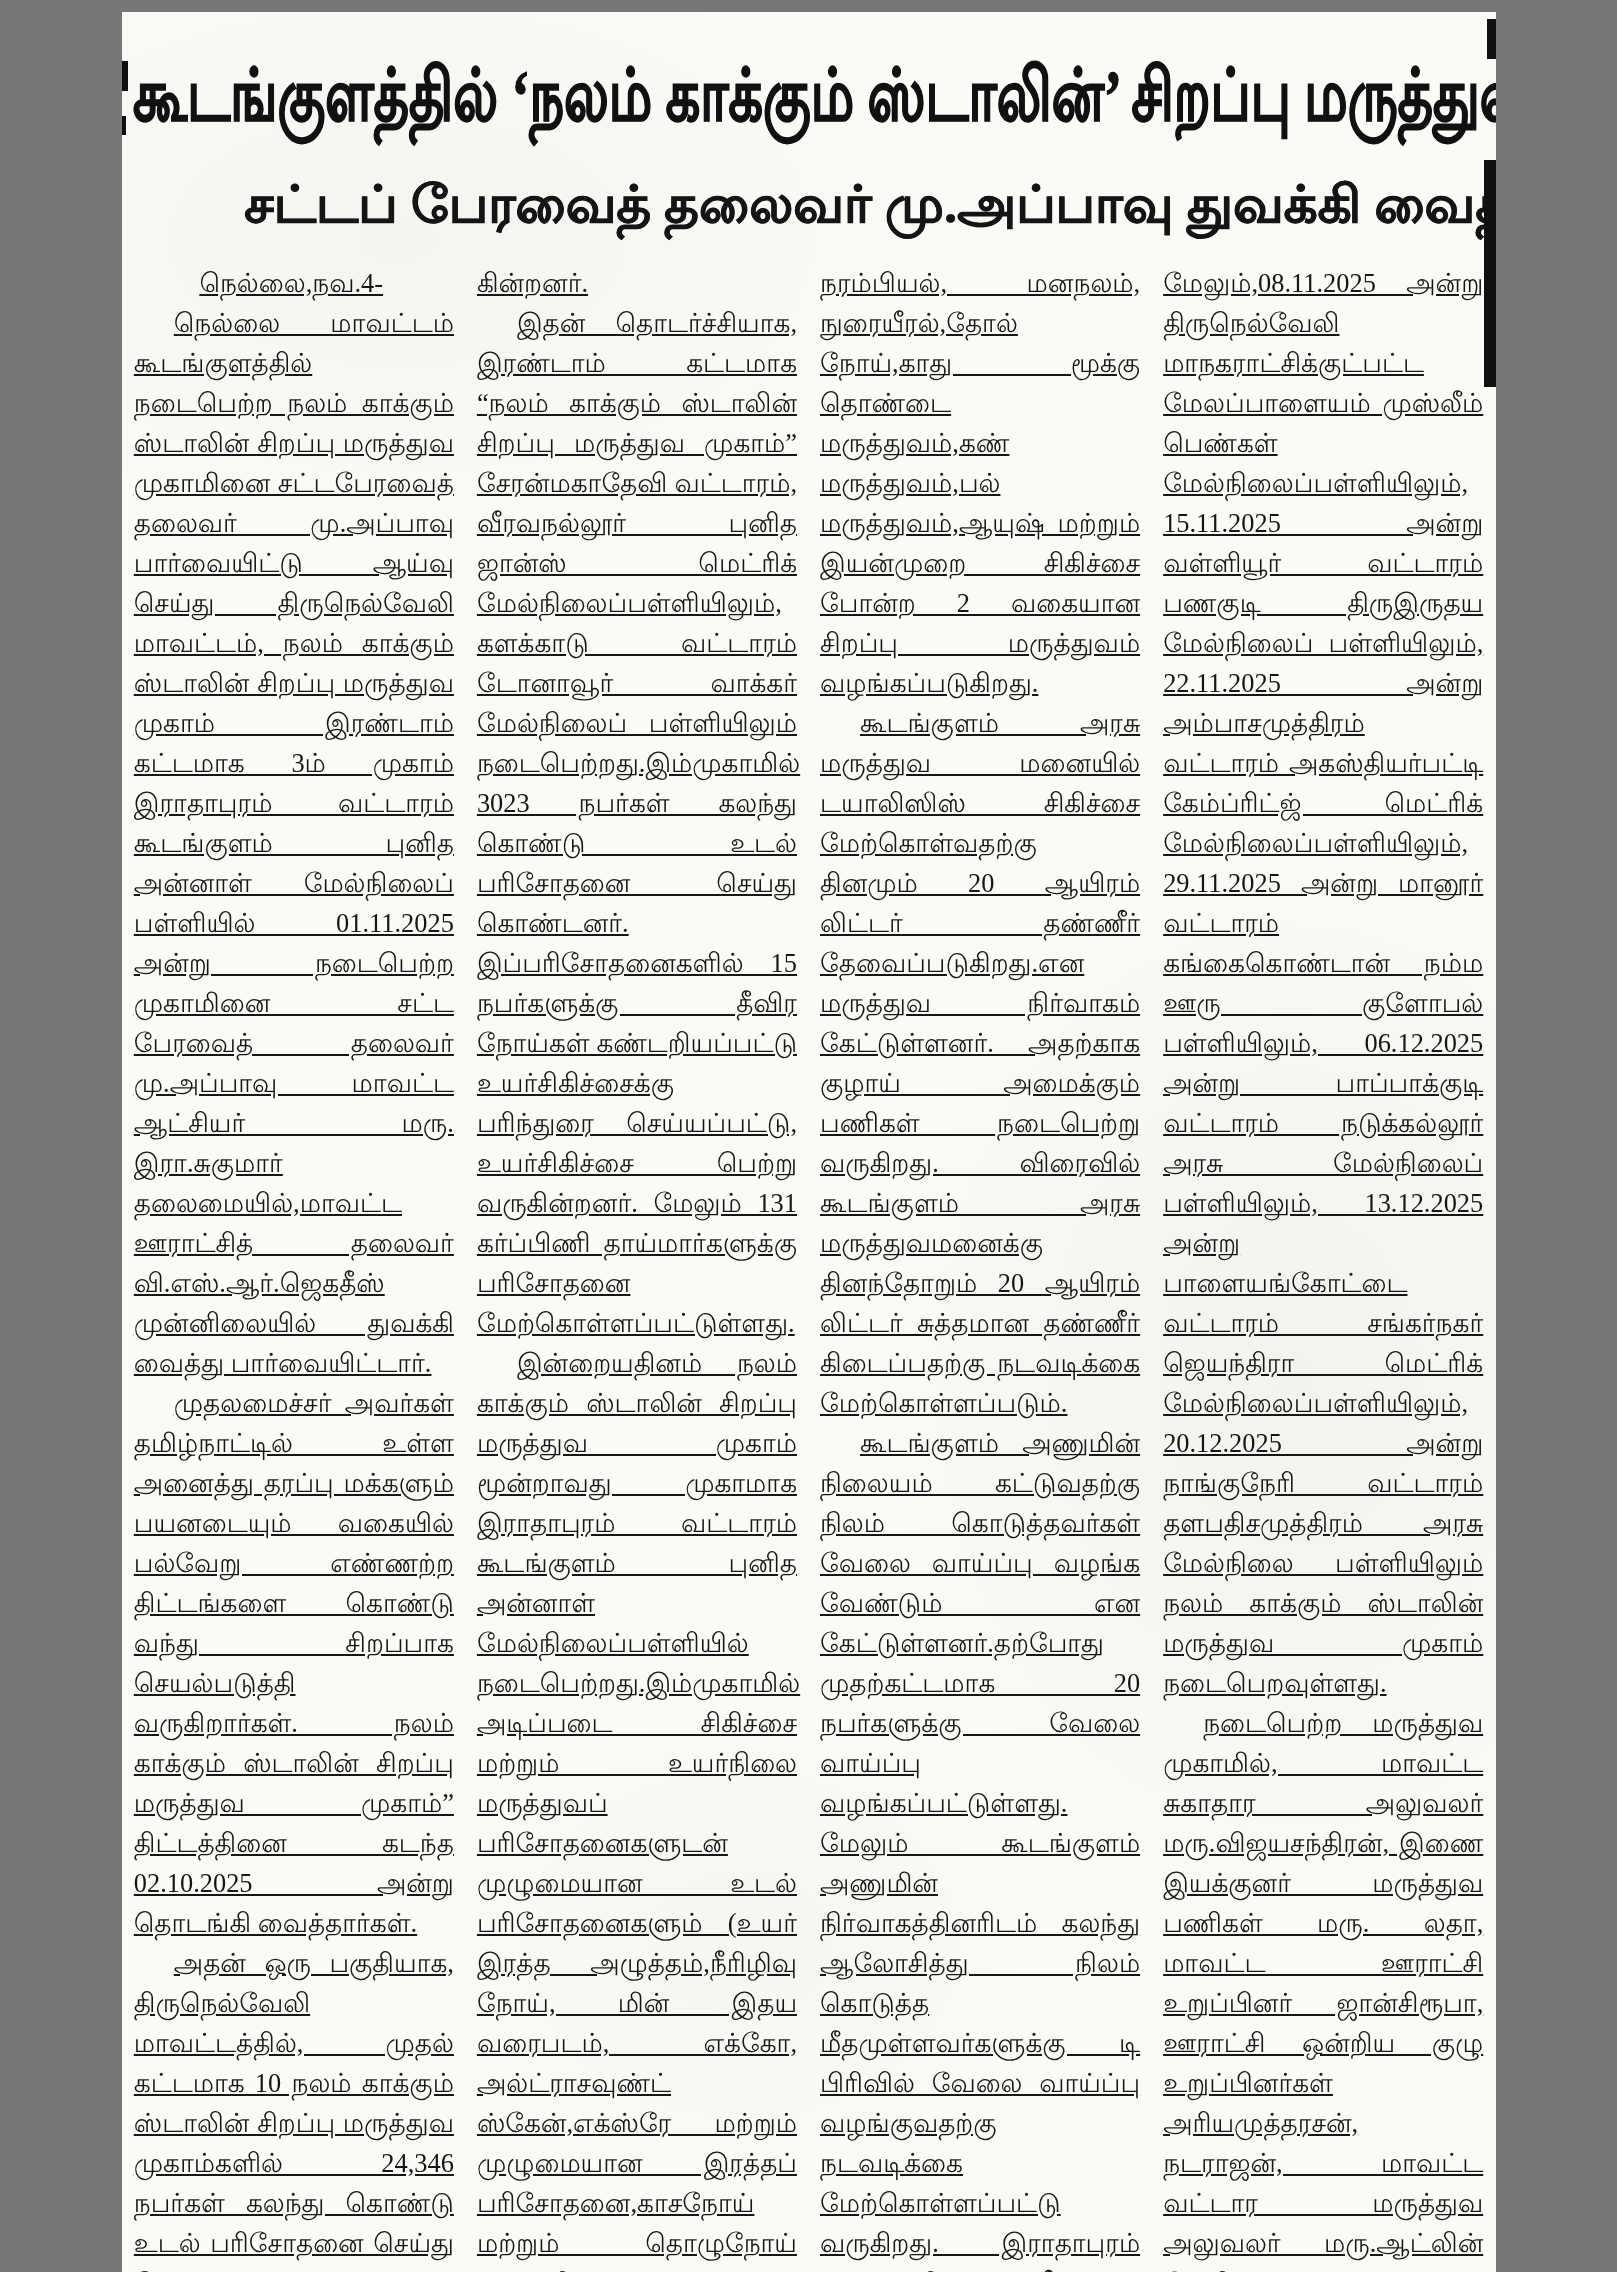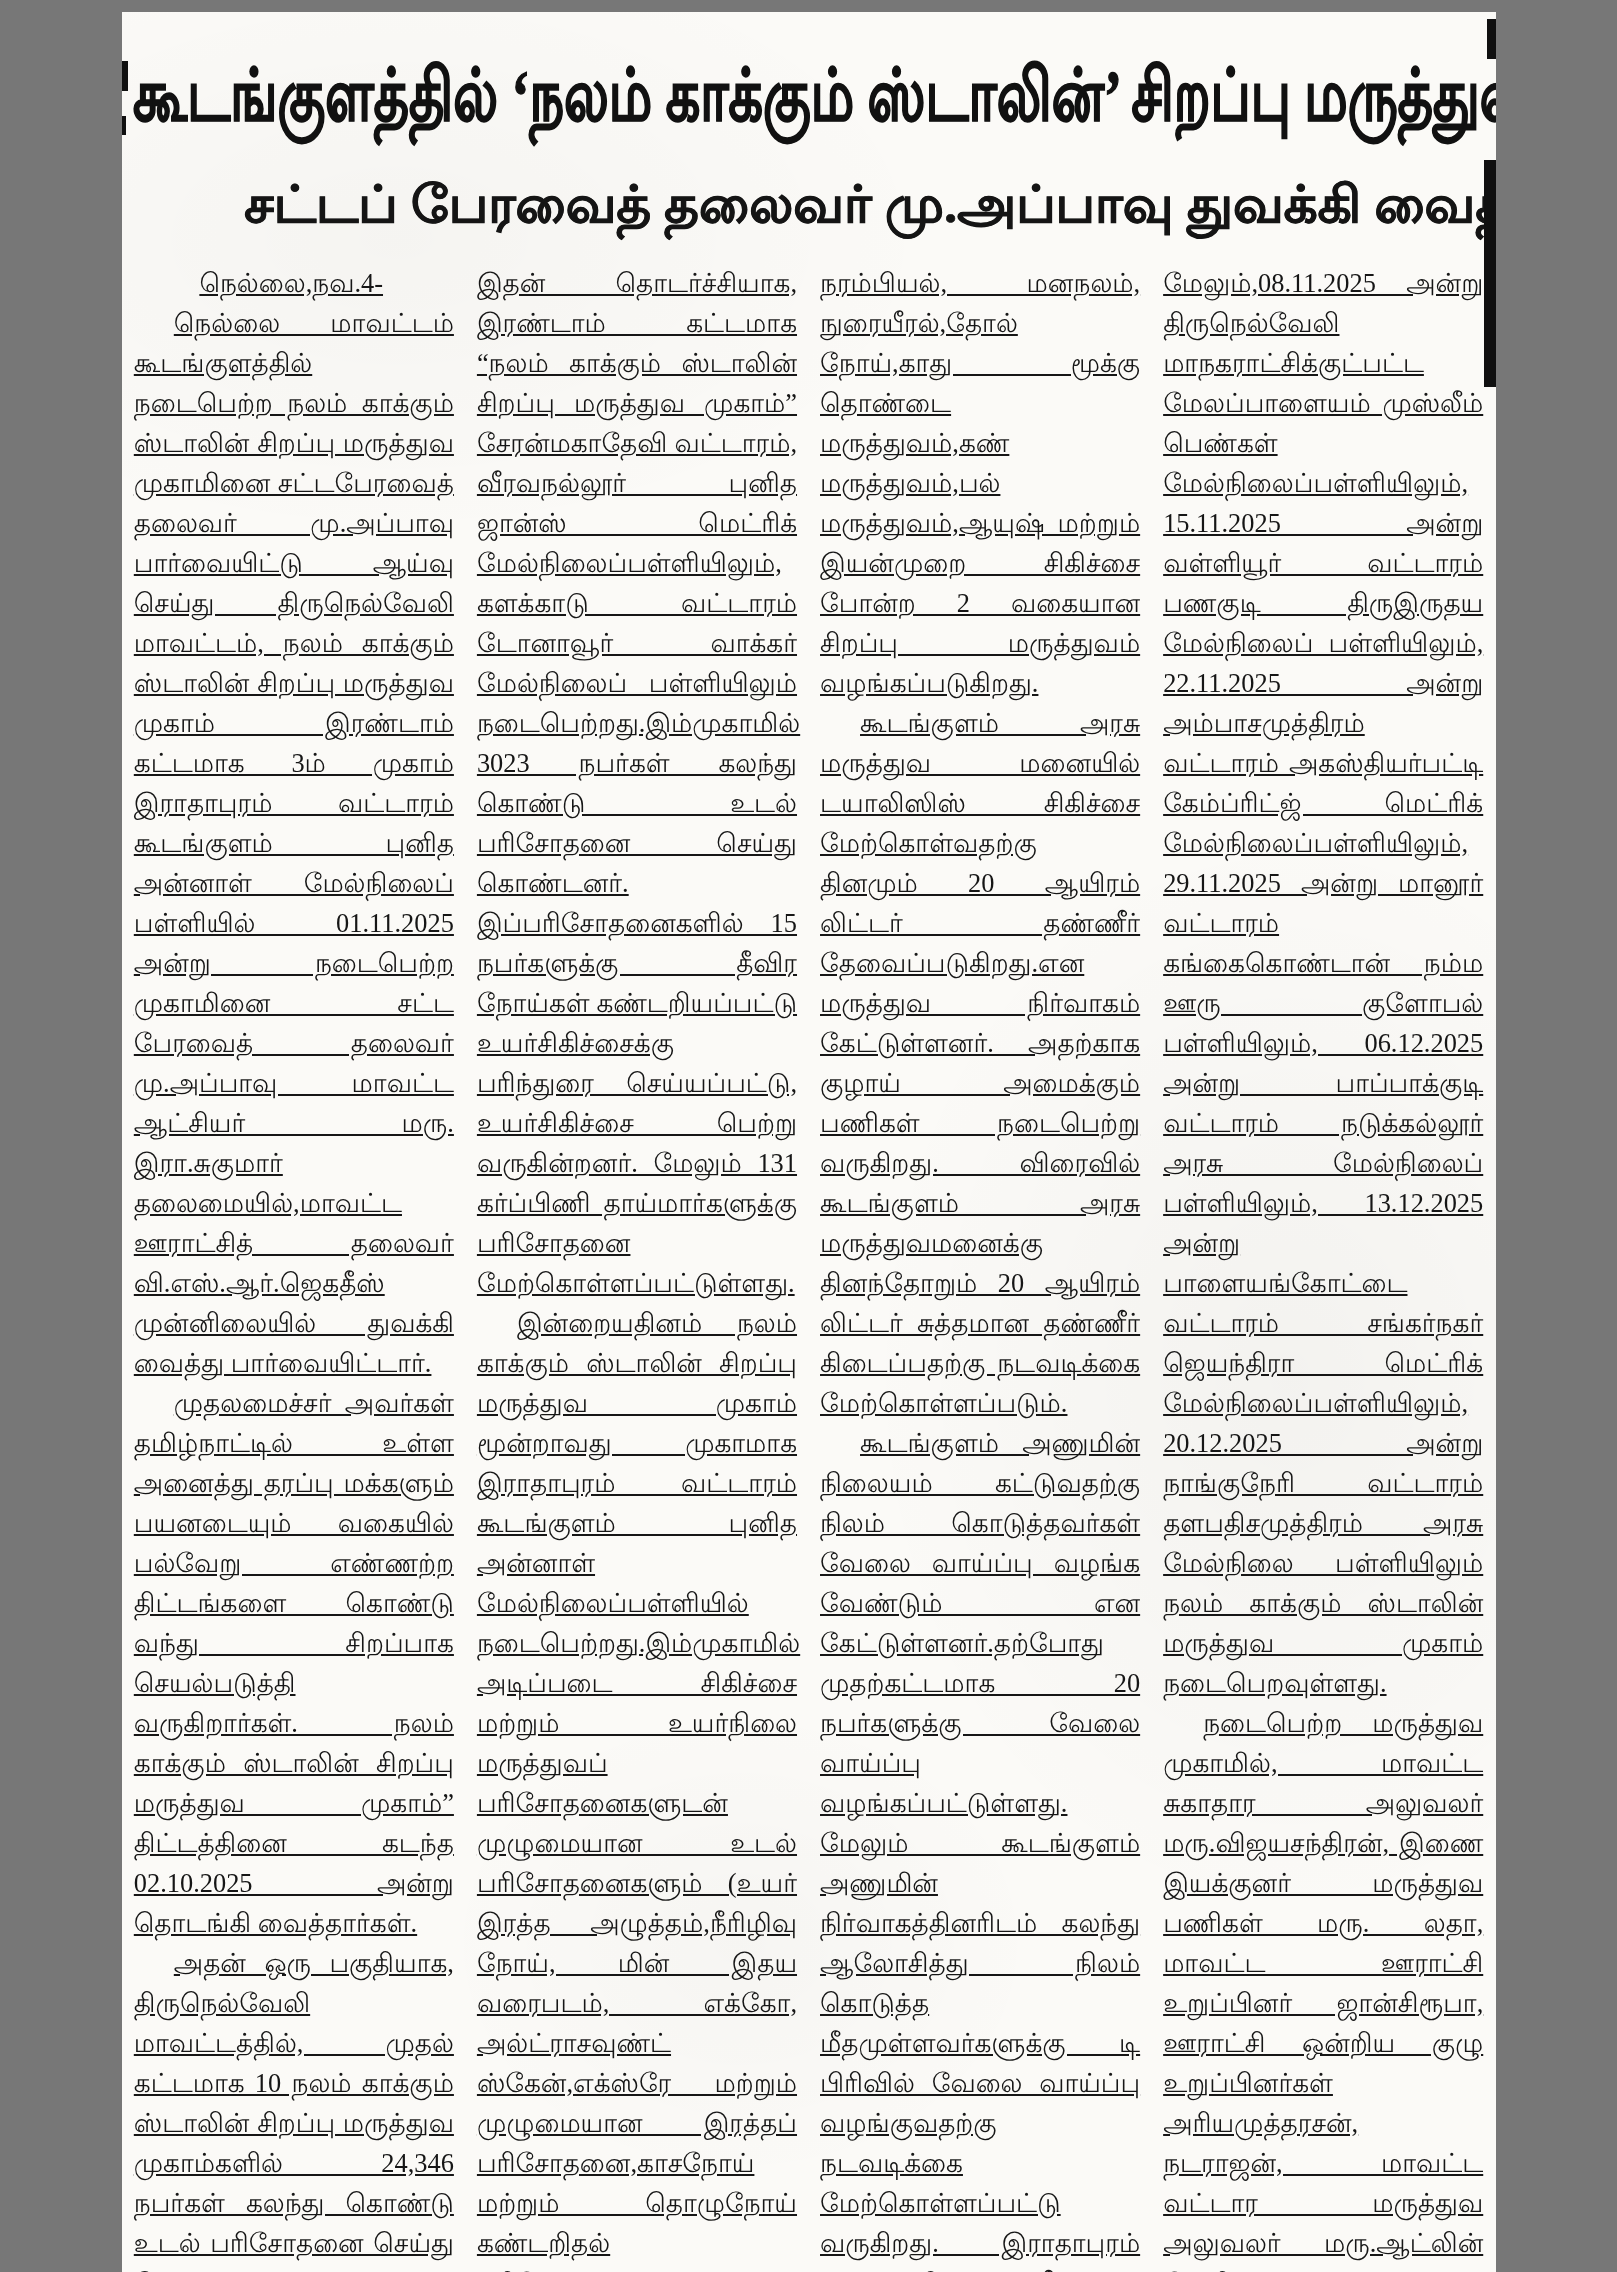--- a/index.html
+++ b/index.html
@@ -54,20 +54,21 @@
   </div>
 
   <div class="body-columns">
       <div class="col">
         <div class="dateline">நெல்லை,நவ.4-</div>
         <p>நெல்லை மாவட்டம் கூடங்குளத்தில் நடைபெற்ற நலம் காக்கும் ஸ்டாலின் சிறப்பு மருத்துவ முகாமினை சட்டபேரவைத் தலைவர் மு.அப்பாவு பார்வையிட்டு ஆய்வு செய்து திருநெல்வேலி மாவட்டம், நலம் காக்கும் ஸ்டாலின் சிறப்பு மருத்துவ முகாம் இரண்டாம் கட்டமாக 3ம் முகாம் இராதாபுரம் வட்டாரம் கூடங்குளம் புனித அன்னாள் மேல்நிலைப் பள்ளியில் 01.11.2025 அன்று நடைபெற்ற முகாமினை சட்ட பேரவைத் தலைவர் மு.அப்பாவு மாவட்ட ஆட்சியர் மரு. இரா.சுகுமார் தலைமையில்,மாவட்ட ஊராட்சித் தலைவர் வி.எஸ்.ஆர்.ஜெகதீஸ் முன்னிலையில் துவக்கி வைத்து பார்வையிட்டார்.</p>
         <p>முதலமைச்சர் அவர்கள் தமிழ்நாட்டில் உள்ள அனைத்து தரப்பு மக்களும் பயனடையும் வகையில் பல்வேறு எண்ணற்ற திட்டங்களை கொண்டு வந்து சிறப்பாக செயல்படுத்தி வருகிறார்கள். நலம் காக்கும் ஸ்டாலின் சிறப்பு மருத்துவ முகாம்” திட்டத்தினை கடந்த 02.10.2025 அன்று தொடங்கி வைத்தார்கள்.</p>
         <p>அதன் ஒரு பகுதியாக, திருநெல்வேலி மாவட்டத்தில், முதல் கட்டமாக 10 நலம் காக்கும் ஸ்டாலின் சிறப்பு மருத்துவ முகாம்களில் 24,346 நபர்கள் கலந்து கொண்டு உடல் பரிசோதனை செய்து கொண்டனர். இப்பரிசோதனைகளில் நபர்களுக்கு தீவிர நோய்கள் கண்டறியப்பட்டு உயர்சிகிச்சைக்கு பரிந்துரை செய்யப்பட்டு, உயர்சிகிச்சை பெற்று வரு</p>
       </div>
       <div class="col">
+        <p>கின்றனர்.</p>
         <p>இதன் தொடர்ச்சியாக, இரண்டாம் கட்டமாக “நலம் காக்கும் ஸ்டாலின் சிறப்பு மருத்துவ முகாம்” சேரன்மகாதேவி வட்டாரம், வீரவநல்லூர் புனித ஜான்ஸ் மெட்ரிக் மேல்நிலைப்பள்ளியிலும், களக்காடு வட்டாரம் டோனாவூர் வாக்கர் மேல்நிலைப் பள்ளியிலும் நடைபெற்றது.இம்முகாமில் 3023 நபர்கள் கலந்து கொண்டு உடல் பரிசோதனை செய்து கொண்டனர். இப்பரிசோதனைகளில் 15 நபர்களுக்கு தீவிர நோய்கள் கண்டறியப்பட்டு உயர்சிகிச்சைக்கு பரிந்துரை செய்யப்பட்டு, உயர்சிகிச்சை பெற்று வருகின்றனர். மேலும் 131 கர்ப்பிணி தாய்மார்களுக்கு பரிசோதனை மேற்கொள்ளப்பட்டுள்ளது.</p>
         <p>இன்றையதினம் நலம் காக்கும் ஸ்டாலின் சிறப்பு மருத்துவ முகாம் மூன்றாவது முகாமாக இராதாபுரம் வட்டாரம் கூடங்குளம் புனித அன்னாள் மேல்நிலைப்பள்ளியில் நடைபெற்றது.இம்முகாமில் அடிப்படை சிகிச்சை மற்றும் உயர்நிலை மருத்துவப் பரிசோதனைகளுடன் முழுமையான உடல் பரிசோதனைகளும் (உயர் இரத்த அழுத்தம்,நீரிழிவு நோய், மின் இதய வரைபடம், எக்கோ, அல்ட்ராசவுண்ட் ஸ்கேன்,எக்ஸ்ரே மற்றும் முழுமையான இரத்தப் பரிசோதனை,காசநோய் மற்றும் தொழுநோய் கண்டறிதல் பரிசோதனைகளும், ஆரம்ப கட்ட புற்றுநோய் கண்டறியும் பரிசோதனைகள் போன்ற அனைத்து பரிசோதனைகளும் கண்டறியப்படும்) மேலும் பொது மருத்துவம், அறுவை சிகிச்சை, இதயவியல், மகப்பேறு மருத்துவம் எலும்பு மற்றும்</p>
       </div>
       <div class="col">
         <p>நரம்பியல், மனநலம், நுரையீரல்,தோல் நோய்,காது மூக்கு தொண்டை மருத்துவம்,கண் மருத்துவம்,பல் மருத்துவம்,ஆயுஷ் மற்றும் இயன்முறை சிகிச்சை போன்ற 2 வகையான சிறப்பு மருத்துவம் வழங்கப்படுகிறது.</p>
         <p>கூடங்குளம் அரசு மருத்துவ மனையில் டயாலிஸிஸ் சிகிச்சை மேற்கொள்வதற்கு தினமும் 20 ஆயிரம் லிட்டர் தண்ணீர் தேவைப்படுகிறது.என மருத்துவ நிர்வாகம் கேட்டுள்ளனர். அதற்காக குழாய் அமைக்கும் பணிகள் நடைபெற்று வருகிறது. விரைவில் கூடங்குளம் அரசு மருத்துவமனைக்கு தினந்தோறும் 20 ஆயிரம் லிட்டர் சுத்தமான தண்ணீர் கிடைப்பதற்கு நடவடிக்கை மேற்கொள்ளப்படும்.</p>
         <p>கூடங்குளம் அணுமின் நிலையம் கட்டுவதற்கு நிலம் கொடுத்தவர்கள் வேலை வாய்ப்பு வழங்க வேண்டும் என கேட்டுள்ளனர்.தற்போது முதற்கட்டமாக 20 நபர்களுக்கு வேலை வாய்ப்பு வழங்கப்பட்டுள்ளது. மேலும் கூடங்குளம் அணுமின் நிர்வாகத்தினரிடம் கலந்து ஆலோசித்து நிலம் கொடுத்த மீதமுள்ளவர்களுக்கு டி பிரிவில் வேலை வாய்ப்பு வழங்குவதற்கு நடவடிக்கை மேற்கொள்ளப்பட்டு வருகிறது. இராதாபுரம் கால்வாயில் தண்ணீர் வந்து கொண்டு இருக்கிறது. நலம் காக்கும் ஸ்டாலின் சிறப்பு மருத்துவ முகாமில் அனைத்து தரப்பு மக்களும் பயன்பெறும் வகையில் சிறப்பான மருத்துவ சிகிச்சை வழங்கப்பட்டு வருகிறது.அனைத்து தரப்பு மக்களும் இம்முகாமில் கலந்து கொண்டு பயன் பெற வேண்டும்.</p>
         <p>இவ்வாறு சட்டப்பேர வைத்தலைவர் மு.அப்பாவு</p>
       </div>
       <div class="col">

